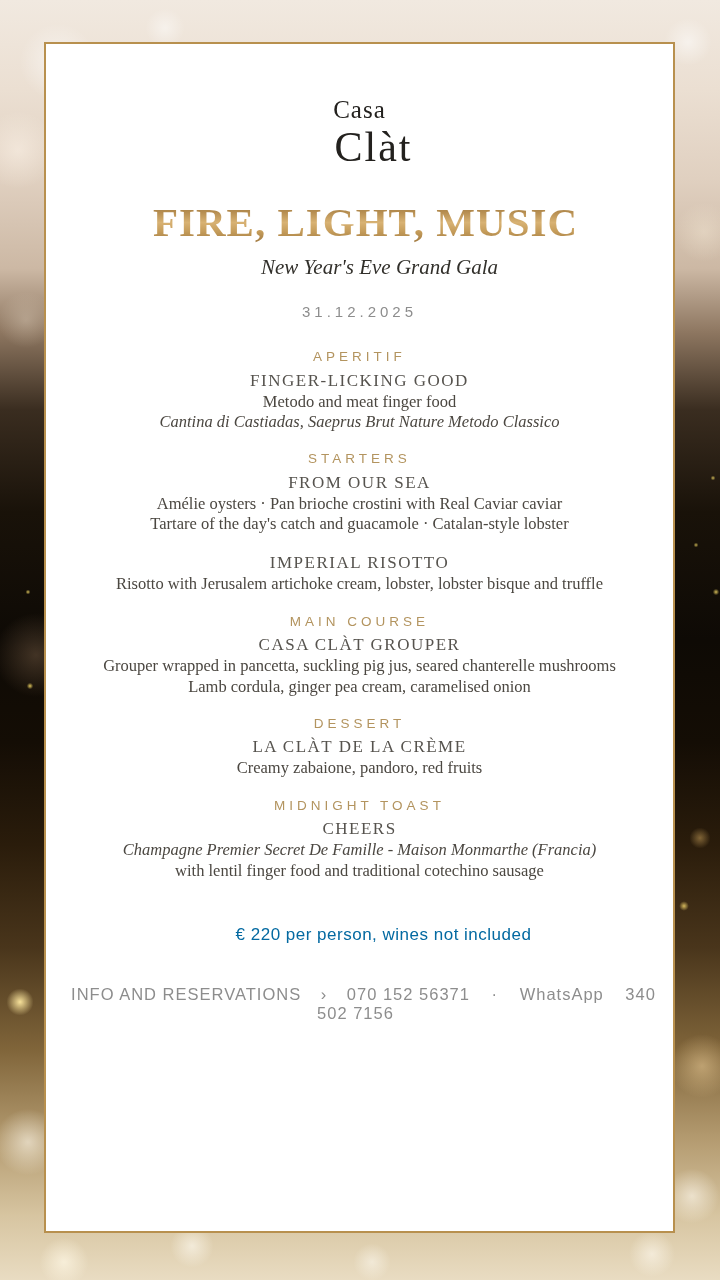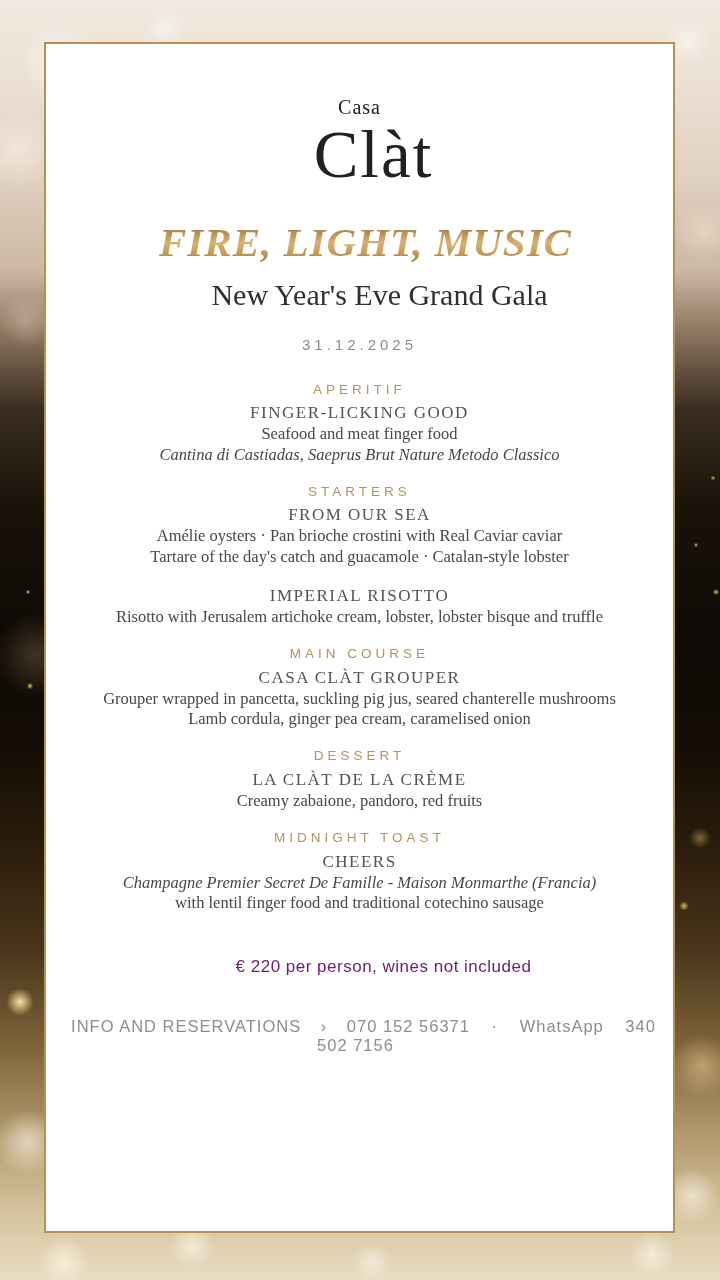--- a/index.html
+++ b/index.html
@@ -54,32 +54,32 @@
         #b49b70 89%, #d7c5a1 95%, #e9dcc2 100%);
   }
   
   .card{
     position:absolute;left:44px;top:42px;width:631px;height:1191px;
     box-sizing:border-box;background:#ffffff;
     border:2px solid var(--border_gold,#b8904e);
     text-align:center;padding-top:52px;
   }
   .brand-casa{
-    font-size:20px;letter-spacing:1px;color:#23211e;line-height:1.1;
+    font-size:25px;letter-spacing:1px;color:#23211e;line-height:1.1;
   }
   .brand-clat{
-    font-size:67px;letter-spacing:2px;color:#23211e;line-height:1.05;margin-top:1px;margin-left:28px;
+    font-size:42px;letter-spacing:2px;color:#23211e;line-height:1.05;margin-top:1px;margin-left:28px;
   }
   .title{
     margin:28px 0 0 12px;font-size:41px;font-weight:bold;letter-spacing:1px;line-height:1.25;
     background:linear-gradient(180deg,#8d6834 0%,#b38b4e 28%,#d8b273 50%,#c59c5a 68%,#8d6834 100%);
-    -webkit-background-clip:text;background-clip:text;color:transparent;font-style:italic;
+    -webkit-background-clip:text;background-clip:text;color:transparent;
   }
   .subtitle{
-    margin-top:6px;font-size:30px;color:var(--subtitle,#32302b);line-height:1.3;padding-left:40px;
+    margin-top:6px;font-size:21px;font-style:italic;color:var(--subtitle,#32302b);line-height:1.3;padding-left:40px;
   }
   .date{
     margin-top:22px;font-family:"Liberation Sans",sans-serif;
     font-size:15px;letter-spacing:4px;color:var(--muted_grey,#8d8d8d);
   }
   .menu{margin-top:28px;}
   .course-section{margin-bottom:18px;}
   .label{
     font-family:"Liberation Sans",sans-serif;
     font-size:13.5px;letter-spacing:4px;color:var(--gold_label,#b3945f);
@@ -89,21 +89,21 @@
     font-size:17px;font-weight:normal;letter-spacing:1.5px;
     color:var(--dish_name,#56534e);line-height:1.25;margin-bottom:1px;
   }
   .dish-name.later{margin-top:20px;}
   .dish-line{
     font-size:16.5px;color:var(--body_text,#4b4741);line-height:1.22;
   }
   .dish-line.it{font-style:italic;}
   .price{
     margin-top:44px;font-family:"Liberation Sans",sans-serif;
-    font-size:17px;letter-spacing:.5px;color:#701a75;margin-left:48px;
+    font-size:17px;letter-spacing:.5px;color:#0369a1;margin-left:48px;
   }
   .info{
     margin-top:40px;font-family:"Liberation Sans",sans-serif;
     font-size:16.5px;letter-spacing:1px;color:var(--muted_grey,#8d8d8d);
   }
   .info span{margin:0 8px;}
   .info .chev{margin:0 6px;}
 </style>
 </head>
 <body>
@@ -118,21 +118,21 @@
     </div>
 
     <h1 class="title">FIRE, LIGHT, MUSIC</h1>
     <div class="subtitle">New Year's Eve Grand Gala</div>
     <div class="date">31.12.2025</div>
 
     <div class="menu" id="menu">
         <section class="course-section">
           <div class="label">APERITIF</div>
           <div class="dish-name">FINGER-LICKING GOOD</div>
-          <div class="dish-line">Seafood and meat finger food</div>
+          <div class="dish-line">Metodo and meat finger food</div>
           <div class="dish-line it">Cantina di Castiadas, Saeprus Brut Nature Metodo Classico</div>
         </section>
         <section class="course-section">
           <div class="label">STARTERS</div>
           <div class="dish-name">FROM OUR SEA</div>
           <div class="dish-line">Amélie oysters · Pan brioche crostini with Real Caviar caviar</div>
           <div class="dish-line">Tartare of the day's catch and guacamole · Catalan-style lobster</div>
         </section>
         <section class="course-section">
           <div class="dish-name">IMPERIAL RISOTTO</div>

